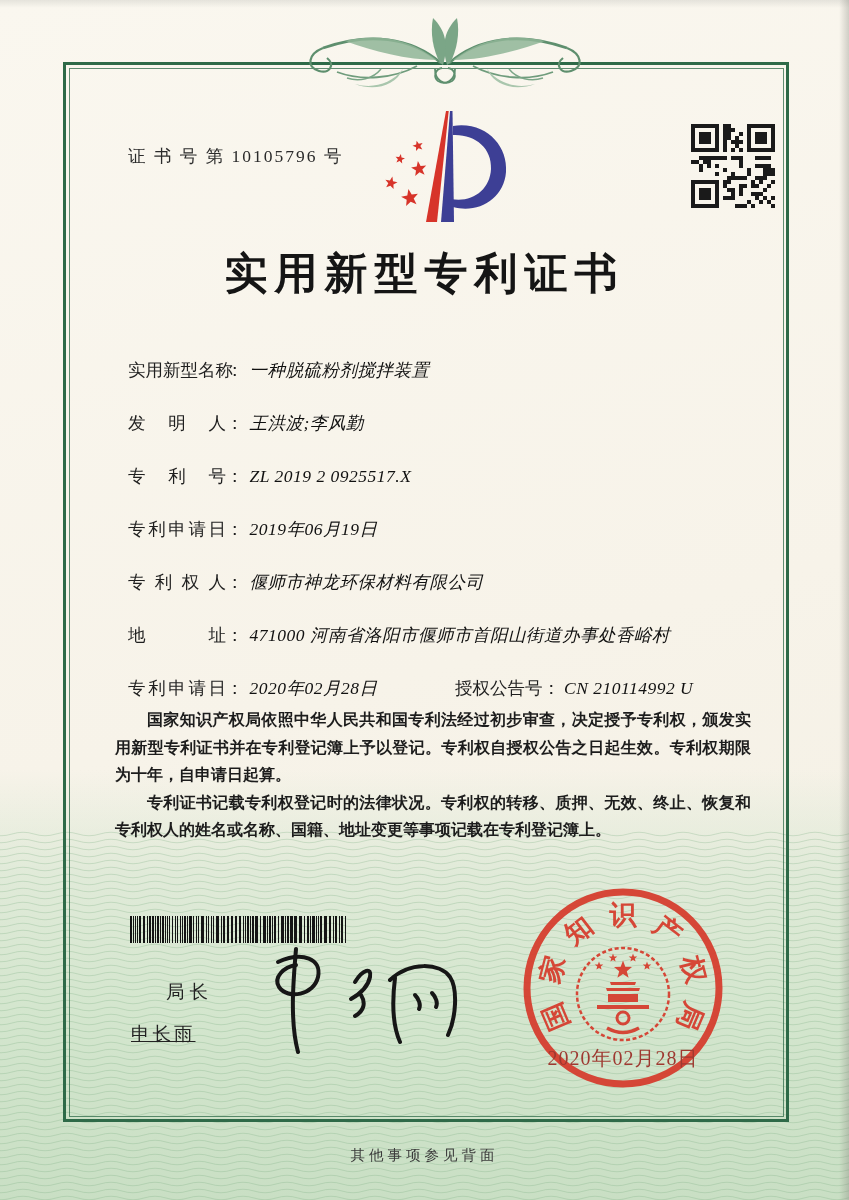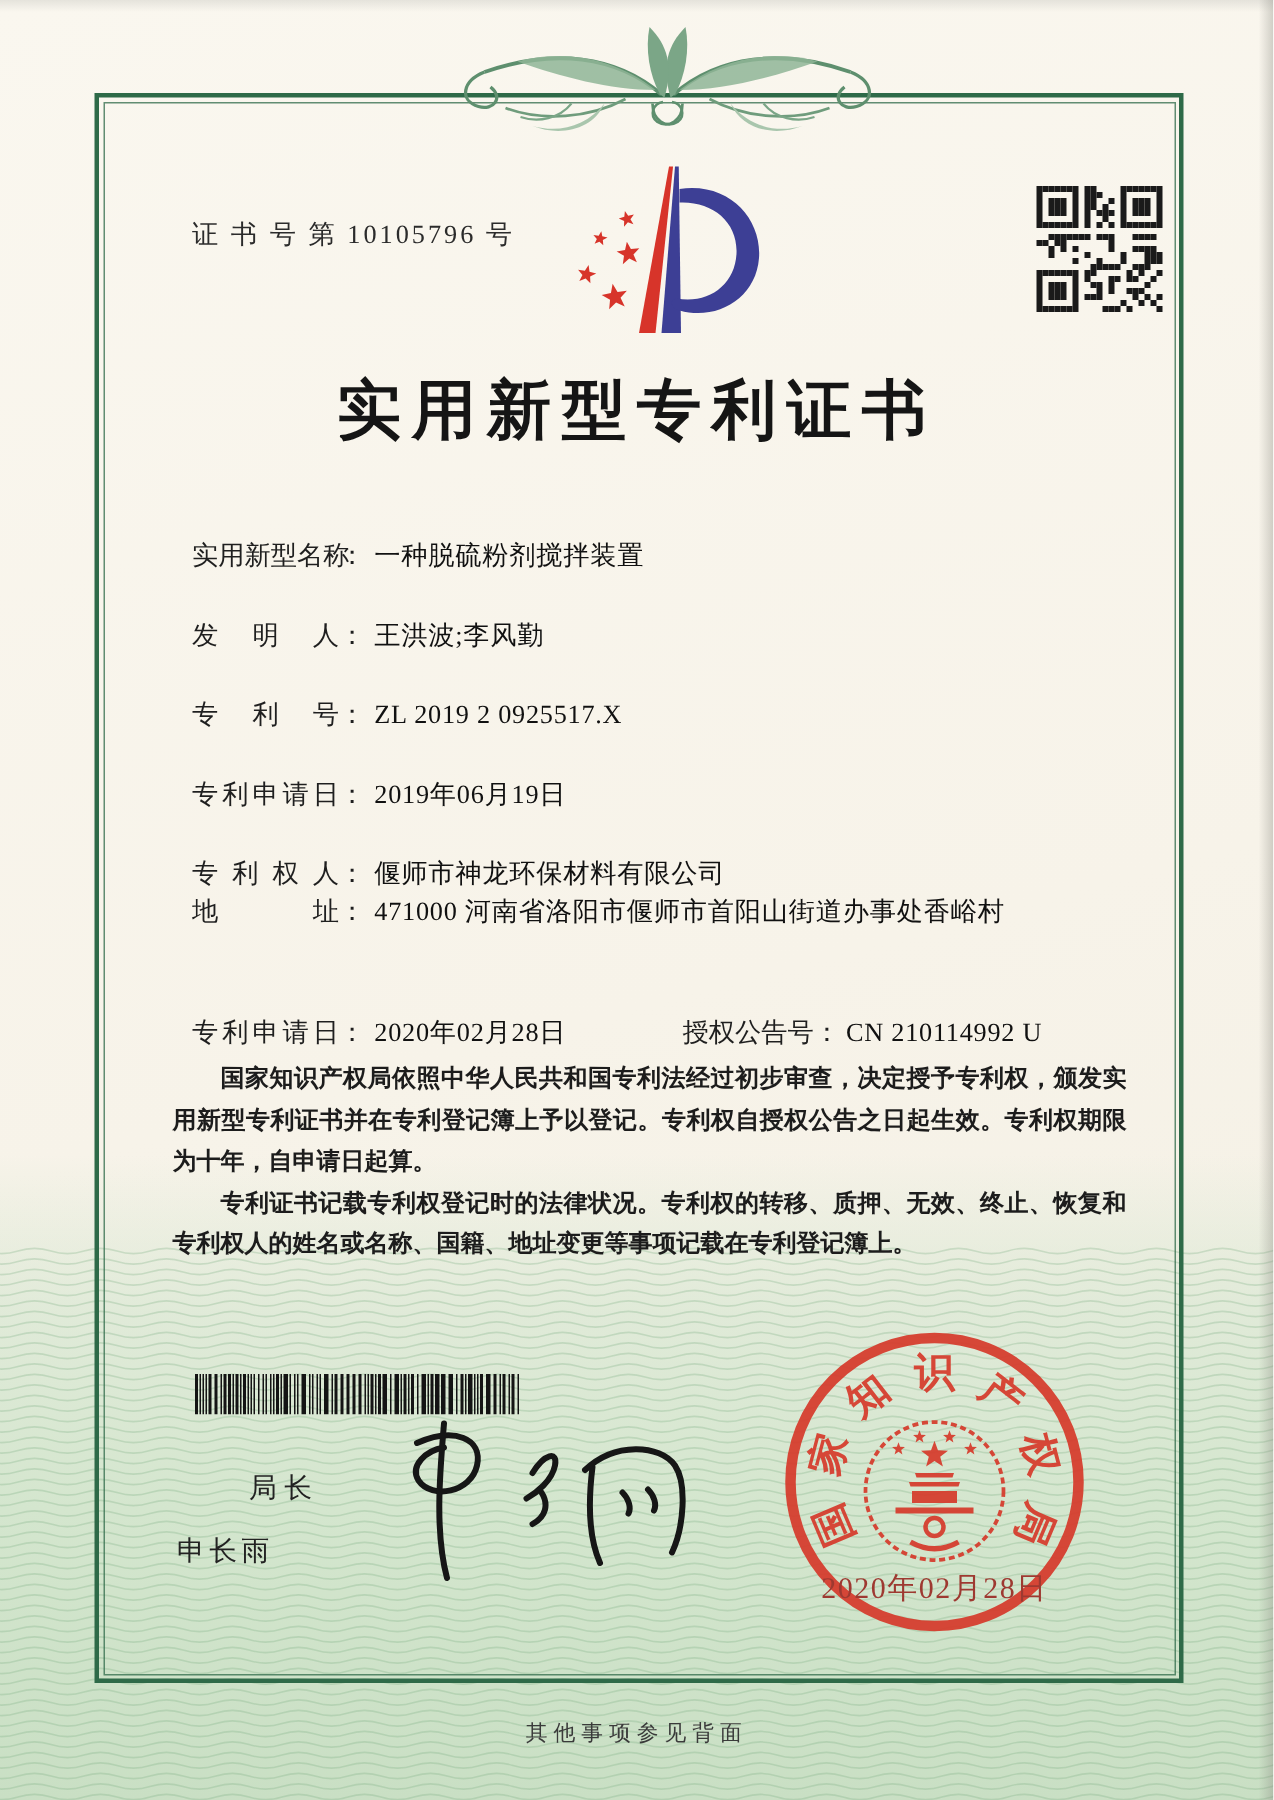--- a/index.html
+++ b/index.html
@@ -22,29 +22,29 @@
   .ornament{position:absolute;left:292px;top:14px;z-index:3;}
   .cert-number{position:absolute;left:128px;top:128px;font-size:17.5px;letter-spacing:2px;color:#2b2b2b;z-index:4;margin-top:16px;}
   .logo{position:absolute;left:362px;top:106px;z-index:4;}
   .qr{position:absolute;left:687px;top:120px;z-index:4;}
   .title{position:absolute;left:0;top:245px;width:849px;text-align:center;
     font-size:43px;font-weight:bold;letter-spacing:7px;color:#151515;z-index:4;}
   .rows{position:absolute;left:0;top:0;width:849px;z-index:4;}
   .row{position:absolute;left:128px;height:30px;white-space:nowrap;font-size:17.5px;}
   .flabel{display:inline-block;width:98px;text-align:justify;text-align-last:justify;vertical-align:top;}
   .fcolon{display:inline-block;margin-right:6px;}
-  .fvalue{letter-spacing:.5px;color:#111;}
+  .fvalue{letter-spacing:.5px;color:#111;font-style:italic;}
   .pair2{position:absolute;left:327px;top:0;white-space:nowrap;text-align:right;}
   .pair2 .fcolon{margin-right:4px;}
   .body-text{position:absolute;left:115px;top:706px;width:636px;font-size:16px;line-height:27.5px;
     text-align:justify;color:#1c1c1c;z-index:4;}
   .body-text p{margin:0;text-indent:2em;font-weight:bold;}
   .barcode{position:absolute;left:130px;top:916px;z-index:4;}
   .sig-title{position:absolute;left:131px;top:979px;font-size:18.5px;letter-spacing:5px;z-index:4;color:#222;margin-left:35px;}
-  .sig-name{position:absolute;left:118px;top:1021px;font-size:18.5px;letter-spacing:3px;z-index:4;color:#222;}
+  .sig-name{position:absolute;left:131px;top:1021px;font-size:18.5px;letter-spacing:3px;z-index:4;color:#222;text-decoration:underline;}
   .signature{position:absolute;left:243px;top:942px;z-index:4;}
   .seal{position:absolute;left:513px;top:878px;z-index:5;opacity:.93;}
   .seal-date{position:absolute;left:505px;top:1045px;width:236px;text-align:center;
     font-size:20px;color:#9e3931;letter-spacing:1px;z-index:6;}
   .page-info{position:absolute;left:63px;top:1085px;width:724px;text-align:center;
     font-size:14.5px;letter-spacing:3px;color:#2a2a2a;z-index:4;}
   .back-note{position:absolute;left:0;top:1146px;width:849px;text-align:center;
     font-size:14.5px;letter-spacing:4px;color:#3a3a3a;z-index:4;}
 </style>
 </head>
@@ -363,21 +363,21 @@
     </div>
     <div class="row" style="top:464px">
       <span class="flabel">专利号</span><span class="fcolon">：</span><span class="fvalue">ZL 2019 2 0925517.X</span>
     </div>
     <div class="row" style="top:517px">
       <span class="flabel">专利申请日</span><span class="fcolon">：</span><span class="fvalue">2019年06月19日</span>
     </div>
     <div class="row" style="top:570px">
       <span class="flabel">专利权人</span><span class="fcolon">：</span><span class="fvalue">偃师市神龙环保材料有限公司</span>
     </div>
-    <div class="row" style="top:595px">
+    <div class="row" style="top:623px">
       <span class="flabel">地址</span><span class="fcolon">：</span><span class="fvalue">471000 河南省洛阳市偃师市首阳山街道办事处香峪村</span>
     </div>
     <div class="row" style="top:676px">
       <span class="flabel">专利申请日</span><span class="fcolon">：</span><span class="fvalue">2020年02月28日</span>
       <span class="pair2">
         <span>授权公告号</span><span class="fcolon">：</span><span class="fvalue">CN 210114992 U</span>
       </span>
     </div>
   </div>
 

